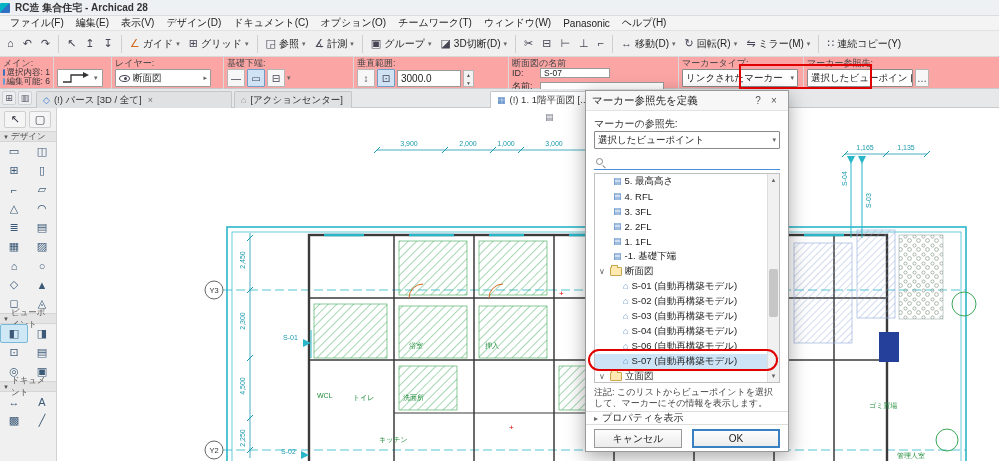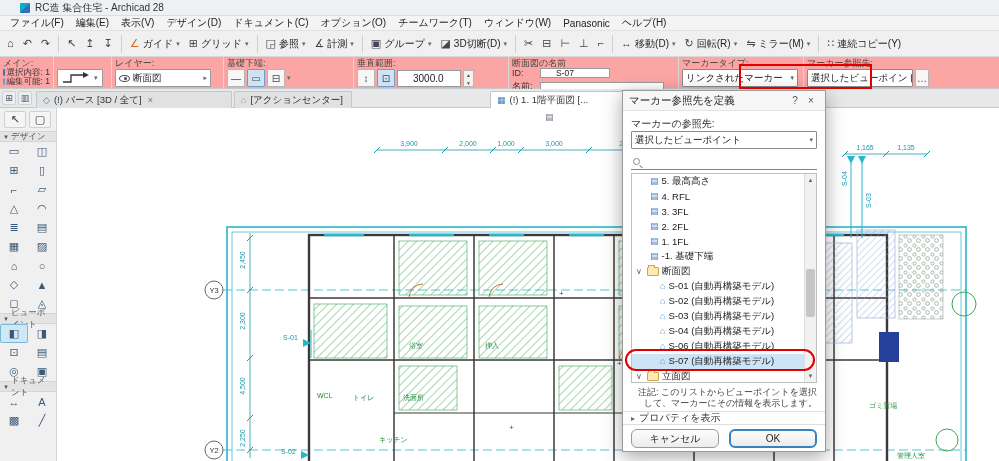--- a/index.html
+++ b/index.html
@@ -1,21 +1,21 @@
 <!DOCTYPE html>
 <html><head>
 <meta charset="utf-8">
 <style>
   *{margin:0;padding:0;box-sizing:border-box;}
   html,body{width:999px;height:461px;overflow:hidden;}
   body{font-family:"Liberation Sans","DejaVu Sans",sans-serif;background:#f0f0f0;position:relative;font-size:11px;color:#222;}
   .abs{position:absolute;}
 
   
-  .titlebar{left:0;top:0;width:999px;height:16px;background:#eef1f4;display:flex;align-items:center;gap:5px;padding-left:20px;border-bottom:1px solid #dcdcdc;}
+  .titlebar{left:0;top:0;width:999px;height:16px;background:#eef1f4;display:flex;align-items:center;gap:5px;padding-left:0;border-bottom:1px solid #dcdcdc;font-weight:bold;}
   .applogo{width:10px;height:10px;background:linear-gradient(135deg,#00b2c4 50%,#2f6fc4 50%);display:inline-block;border-radius:1px;}
   .titletext{font-size:10px;color:#333;}
 
   
   .menubar{left:0;top:16px;width:999px;height:15px;background:#f4f4f4;display:flex;align-items:center;padding-left:4px;border-bottom:1px solid #e2e2e2;}
   .menuitem{font-size:10px;color:#222;padding:0 6px;height:15px;display:flex;align-items:center;cursor:default;}
 
   
   .toolbar{left:0;top:31px;width:999px;height:26px;background:#f0f0f0;border-bottom:1px solid #d8d8d8;display:flex;align-items:center;padding:0 3px;gap:1px;}
   .tbtn{display:inline-flex;align-items:center;gap:3px;height:21px;padding:0 4px;font-size:10px;color:#222;border-radius:2px;white-space:nowrap;}
@@ -26,21 +26,21 @@
   
   .infobar{left:0;top:57px;width:999px;height:32px;background:#fca5a5;border-bottom:1px solid #c9c9c9;display:flex;}
   .ibsec{height:32px;border-right:1px solid #d9d9d9;padding:1px 3px;position:relative;}
   .iblabel{font-size:9px;color:#444;height:10px;line-height:10px;white-space:nowrap;overflow:hidden;}
   .ibrow{display:flex;align-items:center;gap:2px;margin-top:1px;}
   .ibmini{font-size:8.5px;color:#333;display:flex;align-items:center;gap:2px;height:9px;white-space:nowrap;}
   .miniico{width:7px;height:7px;background:#3f72b8;display:inline-block;border-radius:1px;}
   .ibbox{background:#fff;border:1px solid #9a9a9a;height:18px;display:flex;align-items:center;padding:0 3px;gap:3px;border-radius:1px;}
   .ibbtn{width:18px;height:18px;background:#f7f7f7;border:1px solid #b5b5b5;display:flex;align-items:center;justify-content:center;font-size:10px;color:#445;border-radius:1px;}
   .ibbtn.active{background:#cfe3f5;border-color:#6f9fc8;}
-  .ibinput{background:#fff;border:1px solid #9a9a9a;height:17px;font-size:10px;padding:0 15px;font-family:inherit;color:#222;}
+  .ibinput{background:#fff;border:1px solid #9a9a9a;height:17px;font-size:10px;padding:0 3px;font-family:inherit;color:#222;}
   .stepper{display:inline-flex;flex-direction:column;width:11px;height:17px;border:1px solid #b5b5b5;background:#f2f2f2;}
   .stepper span{flex:1;font-size:5px;color:#555;text-align:center;line-height:8px;}
   .eyeico{width:11px;height:7px;border:1px solid #445;border-radius:50%;position:relative;display:inline-block;}
   .eyeico::after{content:"";position:absolute;left:3.5px;top:1.5px;width:3px;height:3px;border-radius:50%;background:#445;}
   .ddown{background:#fff;border:1px solid #8a8a8a;height:18px;display:flex;align-items:center;justify-content:space-between;padding:0 3px;font-size:9.5px;white-space:nowrap;overflow:hidden;border-radius:1px;}
   .field-lab{font-size:9px;color:#333;width:26px;}
 
   
   .tabbar{left:0;top:89px;width:999px;height:19px;background:#e6e8ea;border-bottom:1px solid #c9c9c9;position:absolute;}
   .tabtools{position:absolute;left:2px;top:2px;display:flex;gap:2px;}
@@ -56,21 +56,21 @@
   .sb-btn{width:22px;height:17px;display:flex;align-items:center;justify-content:center;font-size:11px;color:#334;background:#f5f5f5;border:1px solid #cfcfcf;border-radius:2px;}
   .sb-head{background:#e4e4e4;border-top:1px solid #d5d5d5;border-bottom:1px solid #d5d5d5;font-size:8.5px;color:#555;padding:1px 3px;display:flex;align-items:center;gap:2px;height:11px;}
   .sb-grid{display:grid;grid-template-columns:1fr 1fr;}
   .sb-tool{height:19px;display:flex;align-items:center;justify-content:center;font-size:11px;color:#3c5a78;}
   .sb-tool.sel{background:#cfe8f5;border:1px solid #7ab8d9;border-radius:2px;}
 
   
   .canvas{left:57px;top:108px;width:942px;height:353px;background:#ffffff;overflow:hidden;}
 
   
-  .dialog{left:585px;top:90px;width:204px;height:362px;background:#fff;border:1px solid #9a9a9a;box-shadow:0 5px 18px rgba(0,0,0,.35);z-index:10;margin-left:37px;}
+  .dialog{left:585px;top:90px;width:204px;height:362px;background:#fff;border:1px solid #9a9a9a;box-shadow:0 5px 18px rgba(0,0,0,.35);z-index:10;}
   .dlg-title{position:absolute;left:0;top:0;right:0;height:20px;border-bottom:1px solid #e3e3e3;display:flex;align-items:center;padding:0 6px;font-size:10.5px;color:#222;background:#f7f7f7;}
   .dlg-title .sp{flex:1;}
   .dlg-x{width:16px;height:16px;display:flex;align-items:center;justify-content:center;font-size:10px;color:#555;}
   .dlg-label{position:absolute;left:8px;top:26px;font-size:10px;color:#333;}
   .dlg-dd{position:absolute;left:8px;right:8px;top:40px;height:18px;}
   .dlg-search{position:absolute;left:8px;right:8px;top:63px;height:16px;border-bottom:1px solid #4a90d9;display:flex;align-items:center;gap:4px;padding:0 2px;background:#fff;}
   .magico{width:7px;height:7px;border:1.4px solid #888;border-radius:50%;position:relative;display:inline-block;flex:0 0 auto;}
   .magico::after{content:"";position:absolute;left:6px;top:6px;width:4px;height:1.4px;background:#888;transform:rotate(45deg);transform-origin:0 0;}
   .search-input{border:none;outline:none;font-size:9.5px;width:100%;font-family:inherit;color:#333;background:transparent;}
   .search-input::placeholder{color:#999;}
@@ -80,24 +80,24 @@
   .trow.secrow{padding-left:28px;}
   .trow.selected{background:#cde4f7;}
   .texp{font-size:8px;color:#666;width:8px;}
   .ticon{font-size:9px;color:#4a7fc1;line-height:1;}
   .fico{width:12px;height:9px;background:#ffe9b0;border:1px solid #caa64e;border-radius:1px;position:relative;display:inline-block;flex:0 0 auto;}
   .fico::before{content:"";position:absolute;top:-3px;left:0;width:5px;height:2px;background:#ffe9b0;border:1px solid #caa64e;border-bottom:none;}
   .tscroll{position:absolute;right:0;top:0;bottom:0;width:12px;background:#f1f1f1;border-left:1px solid #ddd;}
   .tscroll .up,.tscroll .dn{position:absolute;left:0;width:11px;height:12px;font-size:6px;color:#666;text-align:center;line-height:12px;}
   .tscroll .up{top:0;} .tscroll .dn{bottom:0;}
   .tthumb{position:absolute;left:1px;top:95px;width:9px;height:48px;background:#c6c6c6;border-radius:2px;}
-  .dlg-note{position:absolute;left:8px;right:8px;top:296px;font-size:9px;line-height:11px;color:#444;text-align:right;}
+  .dlg-note{position:absolute;left:8px;right:8px;top:296px;font-size:9px;line-height:11px;color:#444;}
   .dlg-props{position:absolute;left:0;right:0;top:320px;height:14px;border-top:1px solid #ddd;border-bottom:1px solid #ddd;display:flex;align-items:center;gap:4px;padding:0 8px;font-size:10px;color:#333;}
   .dlg-btns{position:absolute;left:8px;right:8px;top:338px;height:19px;display:flex;justify-content:space-between;}
-  .dbtn{width:88px;height:19px;font-size:10px;display:flex;align-items:center;justify-content:center;background:linear-gradient(#fdfdfd,#ececec);border:1px solid #999;border-radius:6px;color:#222;}
+  .dbtn{width:88px;height:19px;font-size:10px;display:flex;align-items:center;justify-content:center;background:linear-gradient(#fdfdfd,#ececec);border:1px solid #999;border-radius:0;color:#222;}
   .dbtn.default{border:2px solid #3a81c3;}
 
   
   .ann-rect{left:739px;top:64px;width:133px;height:25px;border:2px solid #e10000;z-index:20;pointer-events:none;}
   .ann-oval{position:absolute;left:2px;top:258px;width:190px;height:22px;border:2.5px solid #e10000;border-radius:12px;z-index:20;pointer-events:none;}
 </style>
 </head>
 <body>
 
 <div class="abs titlebar">
@@ -212,21 +212,21 @@
 
 <div class="abs infobar">
   <div class="ibsec" style="width:54px">
     <div class="iblabel">メイン:</div>
     <div class="ibmini">
         <span class="miniico"></span>
         <span>選択内容: 1</span>
       </div>
     <div class="ibmini">
         <span class="miniico" style="background:#6a9ad2"></span>
-        <span>編集可能: 1</span>
+        <span>編集可能: 6</span>
       </div>
   </div>
   <div class="ibsec" style="width:58px">
     <div class="iblabel">&nbsp;</div>
     <div class="ibrow">
       <span class="ibbox" style="width:46px">
         <svg width="30" height="14">
             <polyline points="2,11 10,11 10,4 22,4" stroke="#333" stroke-width="1.3" fill="none"></polyline>
             <polygon points="22,1 28,4 22,7" fill="#333"></polygon>
           </svg>

